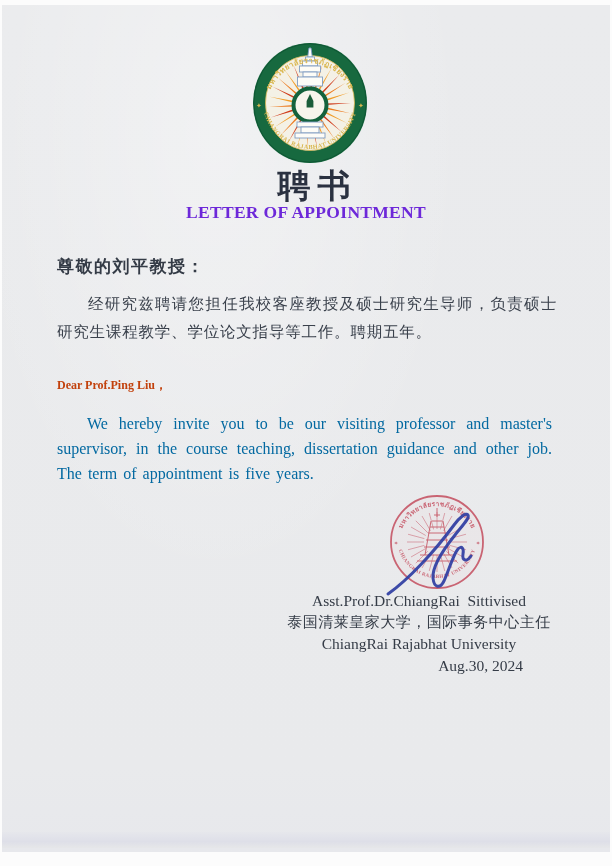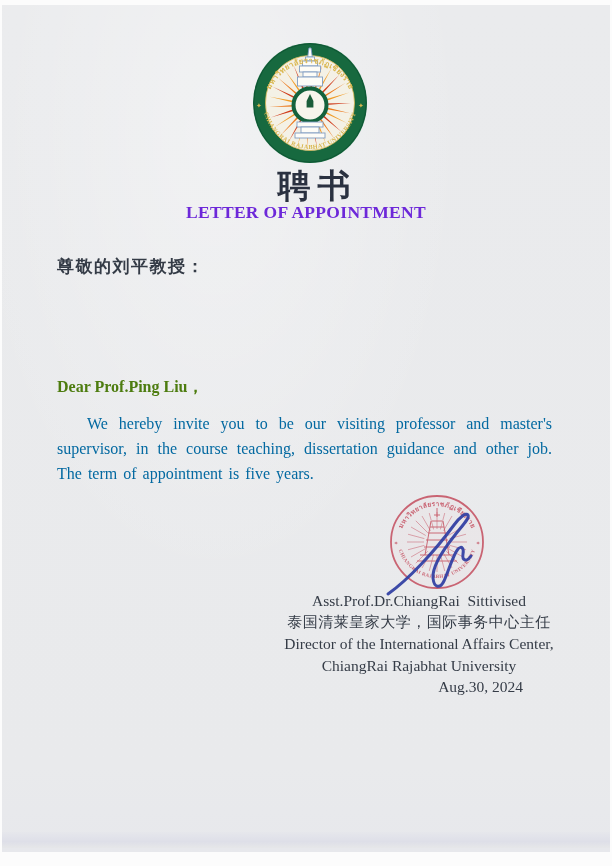--- a/index.html
+++ b/index.html
@@ -15,21 +15,21 @@
   .abs{position:absolute;}
   .title-cn{left:0;top:164px;width:100%;text-align:center;
         font-size:33px;font-weight:bold;letter-spacing:7px;padding-left:23px;
         box-sizing:border-box;color:#2a3140;}
   .title-en{left:0;top:202px;width:100%;text-align:center;
         font-size:17.5px;font-weight:bold;letter-spacing:0.3px;color:#6d28d9;}
   .salutation-cn{left:57px;top:255px;font-size:17px;font-weight:bold;
         letter-spacing:1.5px;color:#343b46;}
   .body-cn{left:57px;top:290px;width:500px;font-size:15.5px;line-height:27.5px;
         text-align:justify;text-indent:31px;letter-spacing:0.8px;color:#3a414c;}
-  .salutation-en{left:57px;top:377px;font-size:16px;font-weight:bold;color:#4d7c0f;}
+  .salutation-en{left:57px;top:377px;font-size:12px;font-weight:bold;color:#c2410c;}
   .body-en{left:57px;top:411px;width:495px;font-size:16px;line-height:25px;
         text-align:justify;text-indent:30px;word-spacing:2px;color:#0369a1;}
   .stamp-wrap{left:363px;top:481px;width:176px;height:124px;}
   .signoff{left:278px;top:590px;width:282px;display:flex;flex-direction:column;
         align-items:center;color:#353c47;}
   .signoff .line{line-height:21.6px;font-size:15.5px;white-space:pre-wrap;}
   .signoff .cn{font-size:15px;letter-spacing:0.5px;}
   .signoff .date{align-self:flex-end;margin-right:37px;}
 </style>
 </head>
@@ -104,20 +104,21 @@
       </text>
       <text x="7" y="65.5" font-size="7" fill="#d9b64e" text-anchor="middle">✦</text>
       <text x="109" y="65.5" font-size="7" fill="#d9b64e" text-anchor="middle">✦</text>
     </svg>
   </div>
 
   <div class="abs title-cn">聘书</div>
   <div class="abs title-en">LETTER OF APPOINTMENT</div>
 
   <div class="abs salutation-cn">尊敬的刘平教授：</div>
+  <div class="abs body-cn">经研究兹聘请您担任我校客座教授及硕士研究生导师，负责硕士研究生课程教学、学位论文指导等工作。聘期五年。</div>
   <div class="abs salutation-en">Dear Prof.Ping Liu，</div>
   <div class="abs body-en">We hereby invite you to be our visiting professor and master's supervisor, in the course teaching, dissertation guidance and other job. The term of appointment is five years.</div>
 
   <div class="abs stamp-wrap">
     <svg width="176" height="124" viewBox="0 0 176 124">
       <g opacity="0.85">
         <circle cx="74" cy="61" r="46" fill="rgba(235,150,160,0.05)" stroke="#c44d5e" stroke-width="1.8"></circle>
         <g id="stamp-rays">
             <line x1="74" y1="48" x2="74" y2="31" stroke="#c44d5e" stroke-width="0.7" opacity="0.8"></line>
             <line x1="77.36464758633277" y1="48.442964258242114" x2="81.76457135307562" y2="32.02222521132795" stroke="#c44d5e" stroke-width="0.7" opacity="0.8"></line>
@@ -180,17 +181,16 @@
            C 71 107, 77 108, 81 100
            C 86 89, 90 74, 95 68
            C 99 64, 101 68, 100 73
            C 99 79, 103 82, 108 75" fill="none" stroke="#2e3da2" stroke-width="3" stroke-linecap="round" opacity="0.92"></path>
     </svg>
   </div>
 
   <div class="abs signoff">
     <div class="line">Asst.Prof.Dr.ChiangRai  Sittivised</div>
     <div class="line cn">泰国清莱皇家大学，国际事务中心主任</div>
-    <div class="line">Director of the International Affairs Center,</div>
     <div class="line">ChiangRai Rajabhat University</div>
     <div class="line date">Aug.30, 2024</div>
   </div>
 </div>
 
 </body></html>

